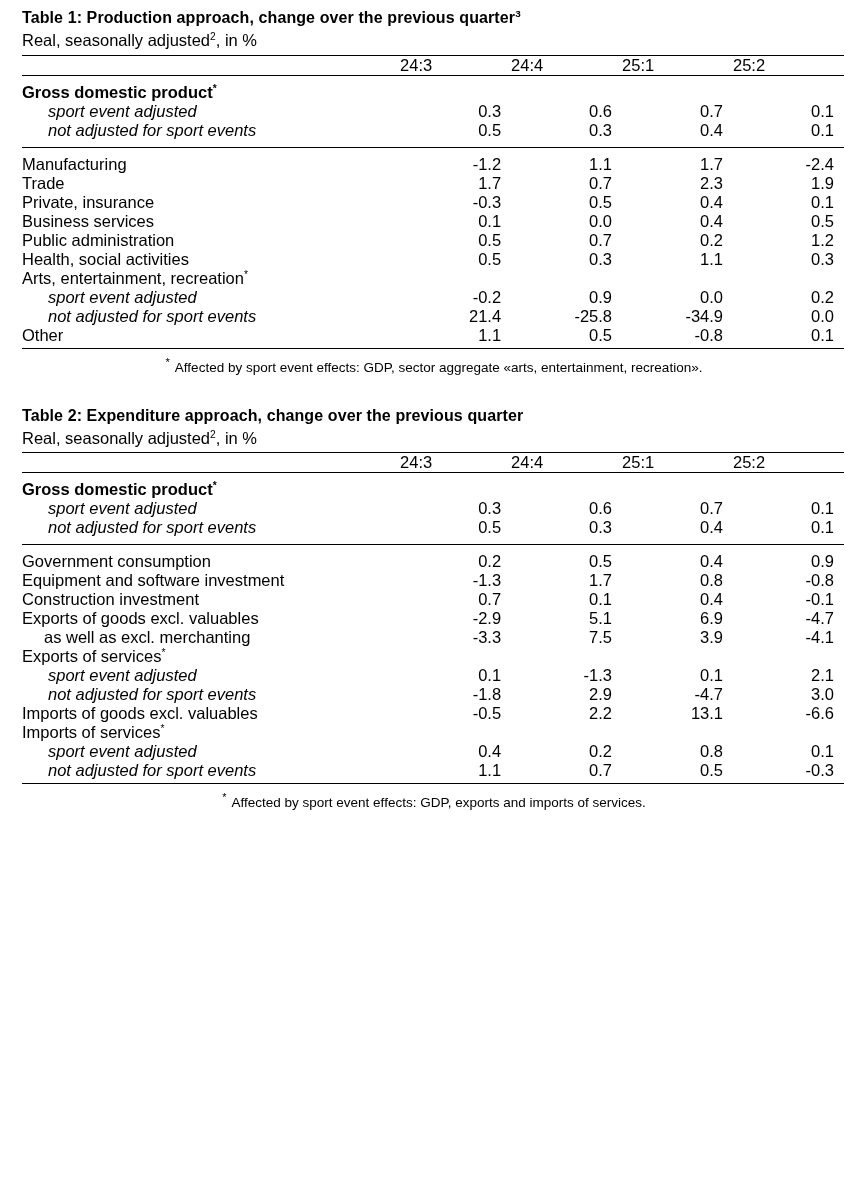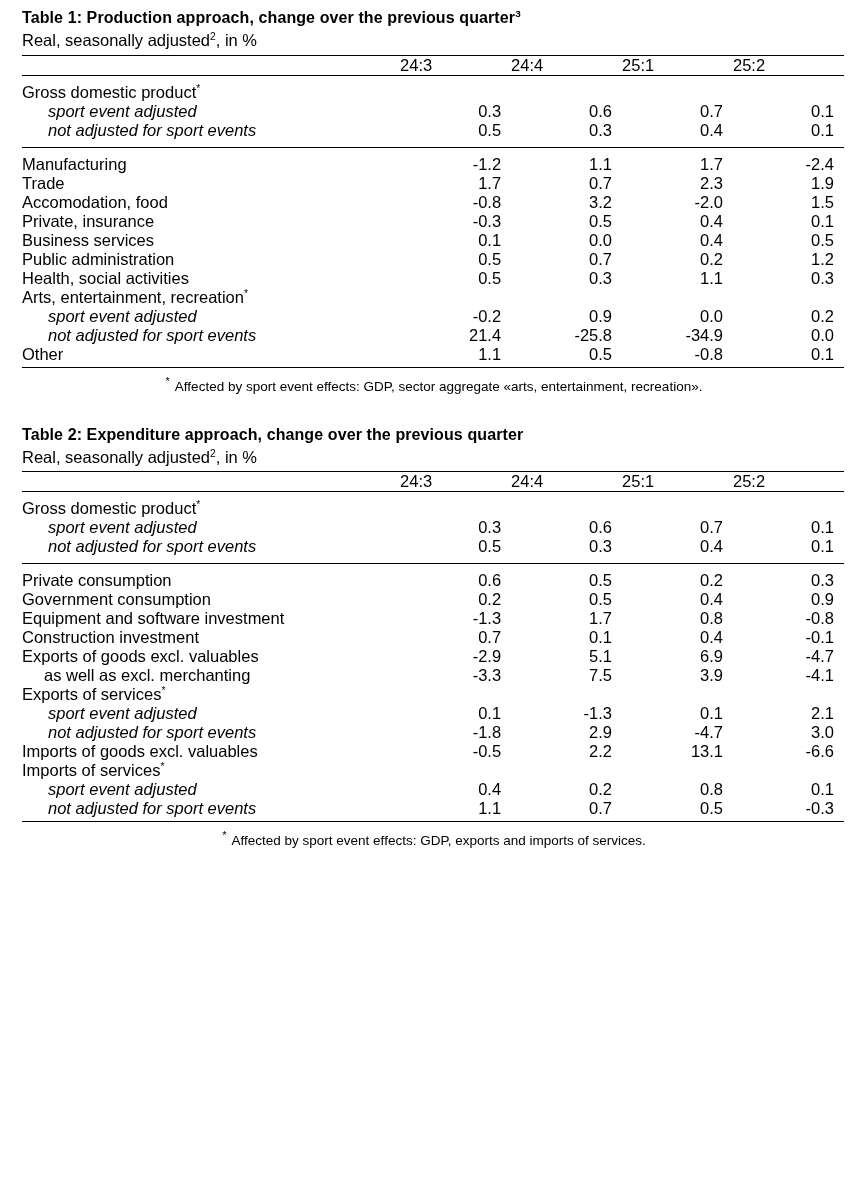--- a/index.html
+++ b/index.html
@@ -77,21 +77,21 @@
   }
   tbody td.lab {
     text-align: left;
     padding-right: 8px;
   }
   tbody td.num {
     padding-right: 10px;
     font-variant-numeric: tabular-nums;
   }
 
-  .lab.bold { font-weight: normal; }
+  .lab.bold { font-weight: bold; }
   .lab.ital { font-style: italic; padding-left: 26px; }
   .lab.indent { padding-left: 22px; }
 
   .spacer-row td { height: 7px; padding: 0; }
   .spacer-row-sm td { height: 3px; padding: 0; }
 
   .footnote {
     font-size: 13.5px;
     line-height: 1.3;
     margin-top: 6px;
@@ -159,27 +159,20 @@
               <td class="num col-num">1.1</td>
               <td class="num col-num">1.7</td>
               <td class="num col-num">-2.4</td>
             </tr>
             <tr>
               <td class="lab "><span>Trade</span></td>
               <td class="num col-num">1.7</td>
               <td class="num col-num">0.7</td>
               <td class="num col-num">2.3</td>
               <td class="num col-num">1.9</td>
-            </tr>
-            <tr>
-              <td class="lab "><span>Accomodation, food</span></td>
-              <td class="num col-num">-0.8</td>
-              <td class="num col-num">3.2</td>
-              <td class="num col-num">-2.0</td>
-              <td class="num col-num">1.5</td>
             </tr>
             <tr>
               <td class="lab "><span>Private, insurance</span></td>
               <td class="num col-num">-0.3</td>
               <td class="num col-num">0.5</td>
               <td class="num col-num">0.4</td>
               <td class="num col-num">0.1</td>
             </tr>
             <tr>
               <td class="lab "><span>Business services</span></td>
@@ -275,27 +268,20 @@
               <td class="num col-num">0.4</td>
               <td class="num col-num">0.1</td>
             </tr>
             <tr class="spacer-row">
               <td colspan="5"></td>
             </tr>
             <tr class="spacer-row rule-mid">
               <td colspan="5"></td>
             </tr>
             <tr>
-              <td class="lab "><span>Private consumption</span></td>
-              <td class="num col-num">0.6</td>
-              <td class="num col-num">0.5</td>
-              <td class="num col-num">0.2</td>
-              <td class="num col-num">0.3</td>
-            </tr>
-            <tr>
               <td class="lab "><span>Government consumption</span></td>
               <td class="num col-num">0.2</td>
               <td class="num col-num">0.5</td>
               <td class="num col-num">0.4</td>
               <td class="num col-num">0.9</td>
             </tr>
             <tr>
               <td class="lab "><span>Equipment and software investment</span></td>
               <td class="num col-num">-1.3</td>
               <td class="num col-num">1.7</td>

